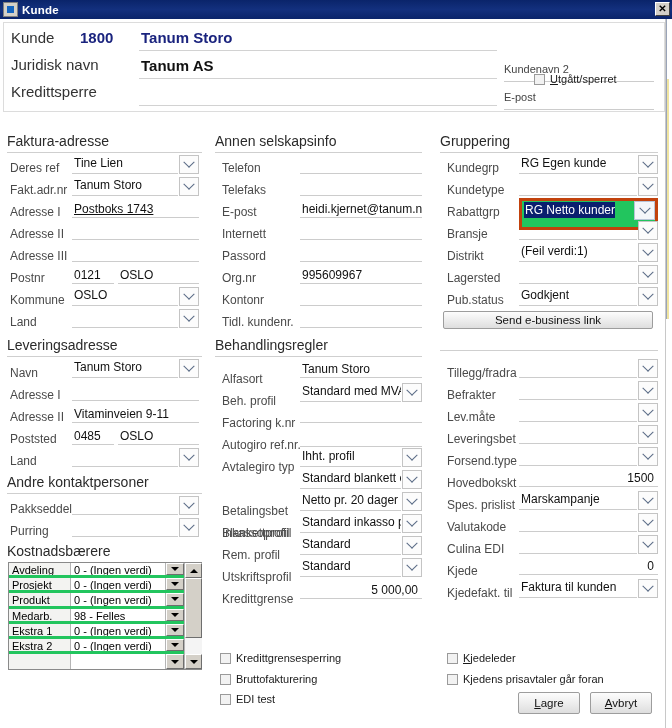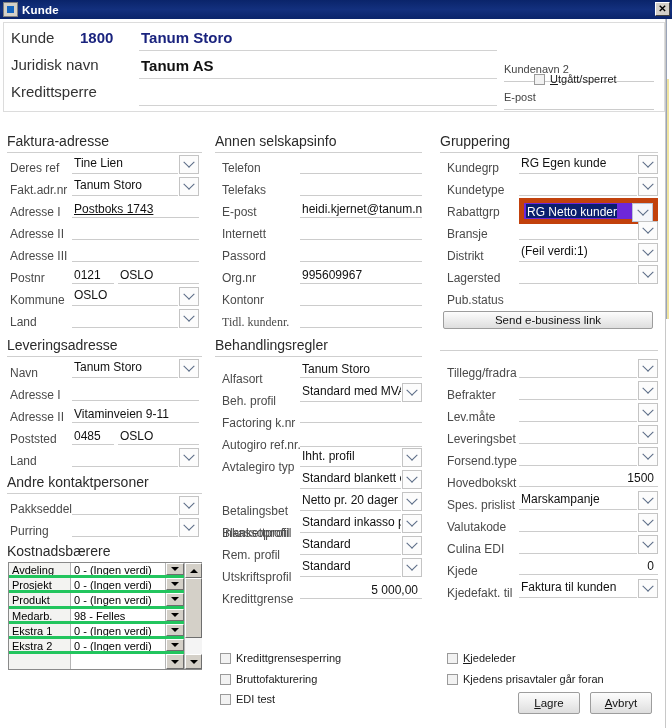--- a/index.html
+++ b/index.html
@@ -105,22 +105,22 @@
     box-sizing:border-box;display:flex;align-items:center;justify-content:center;
     cursor:pointer;
   }
   .caret{
     display:block;width:7px;height:7px;
     border-right:1.6px solid #5a6b86;border-bottom:1.6px solid #5a6b86;
     transform:rotate(45deg) translate(-2px,-2px);
   }
   
   .f-combo.focused{
-    border:5px solid #c2410c;background:#6d28d9;
-    height:26px;
+    border:3px solid #c2410c;background:#22c55e;
+    height:32px;
   }
   .f-combo.focused .txt{
     left:1px;top:1px;bottom:1px;right:22px;border-bottom:none;
     background:transparent;line-height:17px;padding-left:1px;
   }
   .f-combo.focused .sel{
     background:#0a1f6e;color:#ffffff;padding:1px 0 1px 1px;
   }
   .f-combo.focused .btn{
     right:0px;top:0px;height:19px;width:21px;border:1px solid #b8c4d8;
@@ -416,21 +416,21 @@
 
   <span class="f-label" style="left:222px;top:249px;">Passord</span>
   <div class="f-input" style="left:300px;top:245px;width:122px;"></div>
 
   <span class="f-label" style="left:222px;top:271px;">Org.nr</span>
   <div class="f-input" style="left:300px;top:267px;width:122px;">995609967</div>
 
   <span class="f-label" style="left:222px;top:293px;">Kontonr</span>
   <div class="f-input" style="left:300px;top:289px;width:122px;"></div>
 
-  <span class="f-label" style="left:222px;top:315px;font-family:Liberation Serif, serif;">Tidl. kundenr.</span>
+  <span class="f-label" style="left:222px;top:315px;">Tidl. kundenr.</span>
   <div class="f-input" style="left:300px;top:311px;width:122px;"></div>
 
   <span class="sec-title" style="left:215px;top:337px;">Behandlingsregler</span>
   <div class="sec-rule" style="left:215px;top:356px;width:207px;"></div>
 
   <span class="f-label" style="left:222px;top:372px;">Alfasort</span>
   <div class="f-input" style="left:300px;top:361px;width:122px;">Tanum Storo</div>
 
   <span class="f-label" style="left:222px;top:394px;">Beh. profil</span>
   <div class="f-combo" style="left:300px;top:383px;width:122px;">
@@ -555,20 +555,26 @@
 
   <span class="f-label" style="left:447px;top:271px;">Lagersted</span>
   <div class="f-combo" style="left:519px;top:265px;width:139px;">
     <div class="txt"></div>
     <div class="btn">
         <span class="caret"></span>
       </div>
   </div>
 
   <span class="f-label" style="left:447px;top:293px;">Pub.status</span>
+  <div class="f-combo" style="left:519px;top:287px;width:139px;">
+    <div class="txt">Godkjent</div>
+    <div class="btn">
+        <span class="caret"></span>
+      </div>
+  </div>
 
   <div class="btn3d" style="left:443px;top:311px;width:210px;height:18px;">Send e-business link</div>
 
   <div class="sec-rule" style="left:440px;top:350px;width:218px;"></div>
 
   <span class="f-label" style="left:447px;top:366px;">Tillegg/fradra</span>
   <div class="f-combo" style="left:519px;top:359px;width:139px;">
     <div class="txt"></div>
     <div class="btn">
         <span class="caret"></span>

